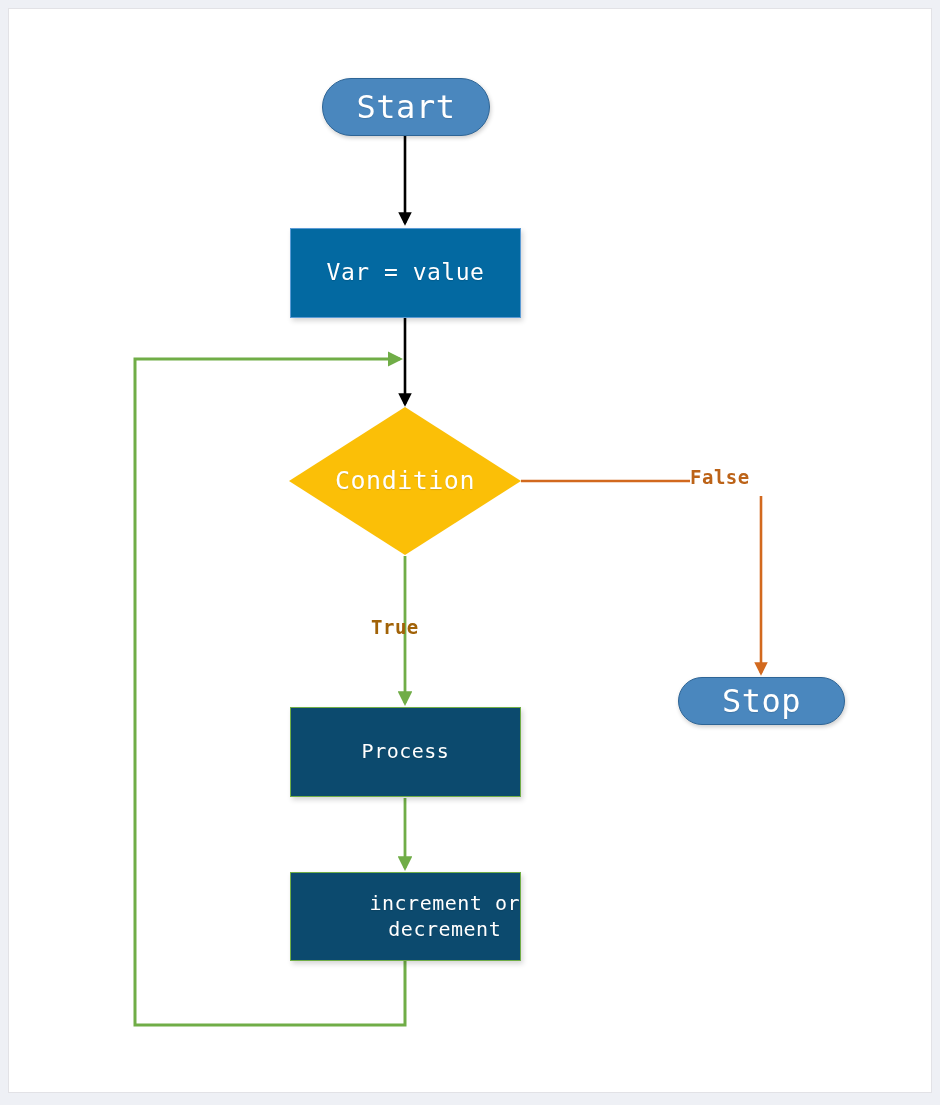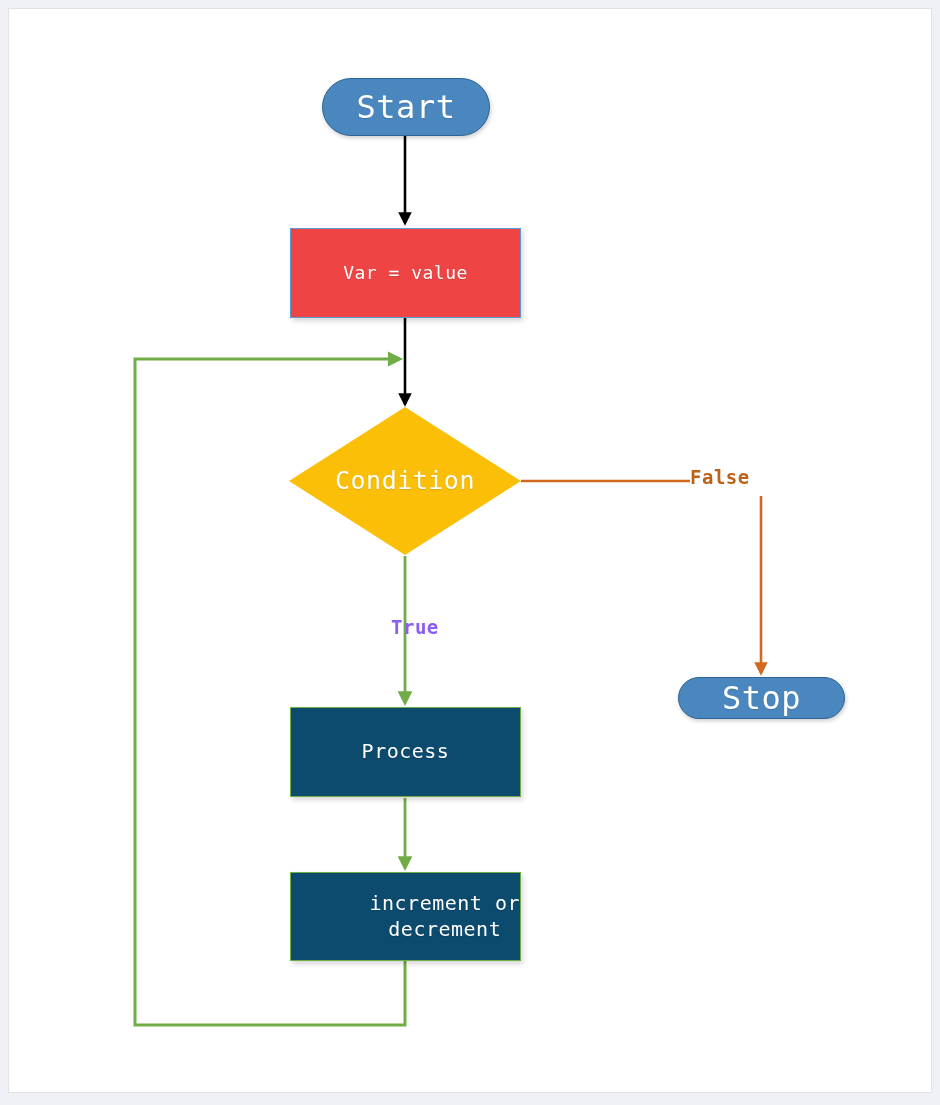--- a/index.html
+++ b/index.html
@@ -46,24 +46,24 @@
     text-shadow: 0 1px 1px rgba(0,0,0,0.12);
   }
   .node-terminator {
     border-radius: 999px;
     background: #4A87BE;
     border: 1px solid #2E6596;
     box-shadow: 1px 2px 4px rgba(0,0,0,0.20);
     font-size: 32px;
   }
   .node-process-blue {
-    background: #ef4444;
+    background: #0369a1;
     border: 1px solid #5B9BD5;
     box-shadow: 2px 3px 5px rgba(0,0,0,0.16);
-    font-size: 18px;
+    font-size: 23px;
   }
   .node-process-green {
     background: #0c4a6e;
     border: 1px solid #70AD47;
     box-shadow: 2px 3px 5px rgba(0,0,0,0.16);
     font-size: 20px;
   }
   .node-decision {
     width: 232px;
     height: 148px;
@@ -88,21 +88,21 @@
     z-index: 2;
   }
   .edge-label {
     position: absolute;
     font-family: "DejaVu Sans Mono", "Liberation Mono", monospace;
     font-weight: bold;
     font-size: 19px;
     letter-spacing: 0.5px;
     white-space: nowrap;
   }
-  #label-true  { color: #8b5cf6; margin-left: 20px; }
+  #label-true  { color: #a16207; }
   #label-false { color: #BC6318; }
   .node-text { white-space: pre-line; }
 </style>
 </head>
 <body>
 
 <div id="screenshot">
 
   <div id="page-sheet"></div>
 
@@ -148,21 +148,21 @@
 
   <div class="node node-process-green" id="node-process" style="left:290px; top:707px; width:231px; height:90px;">
     <span class="node-text">Process</span>
   </div>
 
   <div class="node node-process-green" id="node-increment" style="left:290px; top:872px; width:231px; height:89px;justify-content:flex-end;">
     <span class="node-text">increment or
 decrement</span>
   </div>
 
-  <div class="node node-terminator" id="node-stop" style="left:678px; top:677px; width:167px; height:42px;">
+  <div class="node node-terminator" id="node-stop" style="left:678px; top:677px; width:167px; height:48px;">
     <span class="node-text">Stop</span>
   </div>
 
   <div class="edge-label" id="label-true" style="left:371px; top:616px;">True</div>
 
   <div class="edge-label" id="label-false" style="left:690px; top:466px;">False</div>
 
 </div>
 
 </body></html>

